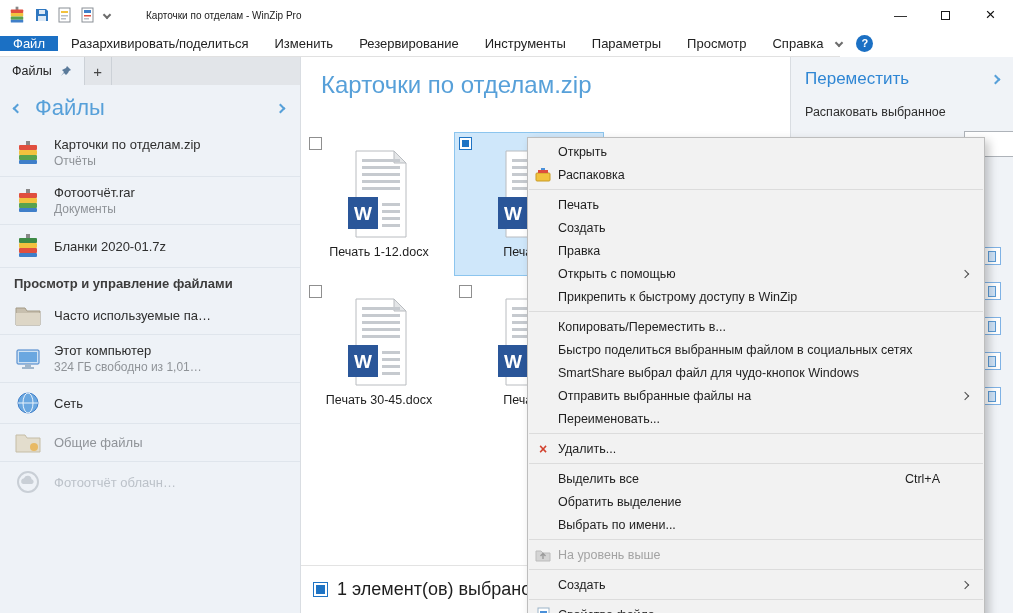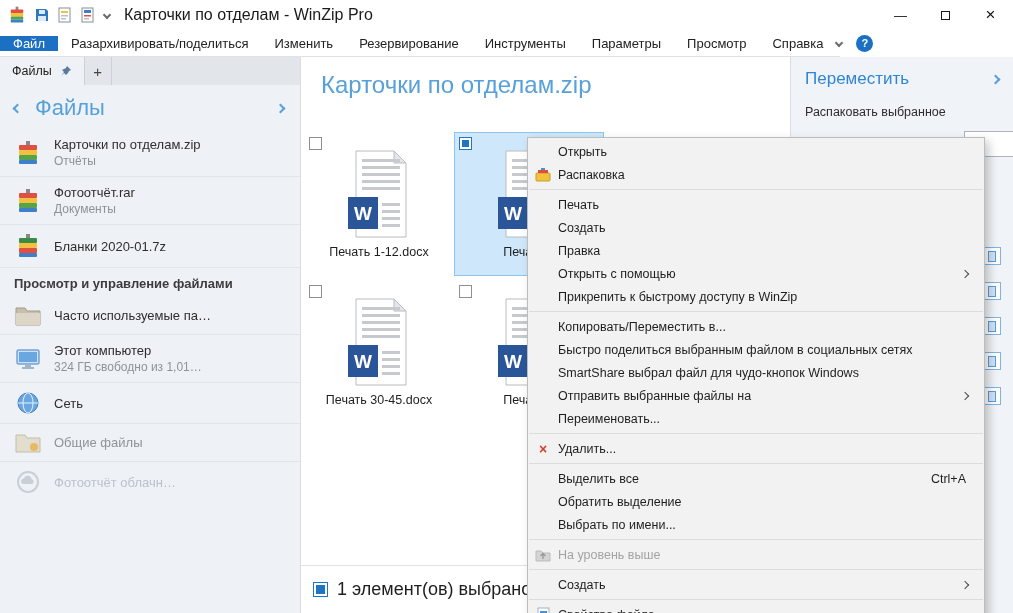--- a/index.html
+++ b/index.html
@@ -1,21 +1,21 @@
 <!DOCTYPE html>
 <html><head>
 <meta charset="utf-8">
 <style>
   *{margin:0;padding:0;box-sizing:border-box}
   html,body{width:1013px;height:613px}
   body{font-family:"Liberation Sans",sans-serif;background:#fff;position:relative;overflow:hidden;-webkit-font-smoothing:antialiased}
   
   .titlebar{position:absolute;left:0;top:0;width:1013px;height:30px;background:#fff;display:flex;align-items:center}
   .qat{display:flex;align-items:center;gap:8px;padding-left:8px}
-  .titletext{margin-left:14px;font-size:16px;color:#1a1a1a;white-space:nowrap}
+  .titletext{margin-left:36px;font-size:10px;color:#1a1a1a;white-space:nowrap}
   .wbtns{position:absolute;right:0;top:0;display:flex;height:30px}
   .wbtn{width:45px;height:30px;display:flex;align-items:center;justify-content:center;font-size:13px;color:#111}
   .maxbox{width:9px;height:9px;border:1px solid #1a1a1a;display:inline-block}
   .wbtn.close{font-size:17px}
   
   .ribbon{position:absolute;left:0;top:30px;width:840px;height:27px;background:#fff;border-bottom:1px solid #e1e1e1;display:flex;align-items:center;font-size:13px}
   .rtab{display:flex;align-items:center;padding:0 13px;color:#222;white-space:nowrap}
   .rtab.active{background:#1b70c4;color:#fff}
   .ribbon-right{margin-left:auto;display:flex;align-items:center;gap:14px;padding-right:10px}
   .helpcirc{width:17px;height:17px;border-radius:50%;background:#1b70c4;color:#fff;font-size:11px;font-weight:bold;display:flex;align-items:center;justify-content:center}
@@ -60,21 +60,21 @@
   .dd-stub{position:absolute;left:173px;top:74px;width:52px;height:26px;background:#fff;border:1px solid #aeb3b9}
   .mini{position:absolute;left:192px;width:18px;height:18px;background:#fff;border:1px solid #7fb2e5;display:flex;align-items:center;justify-content:center}
   .mini i{display:block;width:8px;height:11px;background:#cfe3f7;border:1px solid #5b9bd5}
   
   .cmenu{position:absolute;left:527px;top:137px;width:458px;background:#f2f2f2;border:1px solid #bdbdbd;box-shadow:4px 4px 9px rgba(0,0,0,.22);padding:2px 0;font-size:12.5px;z-index:10}
   .mi{display:flex;align-items:center;height:23px;color:#1e1e1e;white-space:nowrap;padding-right:8px}
   .mi.bold{font-weight:normal}
   .mi.disabled{color:#a3a3a3}
   .mico{flex:0 0 30px;display:flex;align-items:center;justify-content:center}
   .mlabel{flex:1;overflow:hidden}
-  .mshort{margin-right:10px}
+  .mshort{margin-right:36px}
   .marrow{width:6px;height:6px;border-right:1.5px solid #4a4a4a;border-top:1.5px solid #4a4a4a;transform:rotate(45deg);margin-right:8px}
   .msep{height:1px;background:#dcdcdc;margin:3px 1px}
   .xicon{color:#d2422f;font-weight:bold;font-size:14px;line-height:1}
 </style>
 </head>
 <body>
 
 <div class="titlebar">
   <div class="qat">
     <svg width="18" height="18" viewBox="0 0 26 26">

